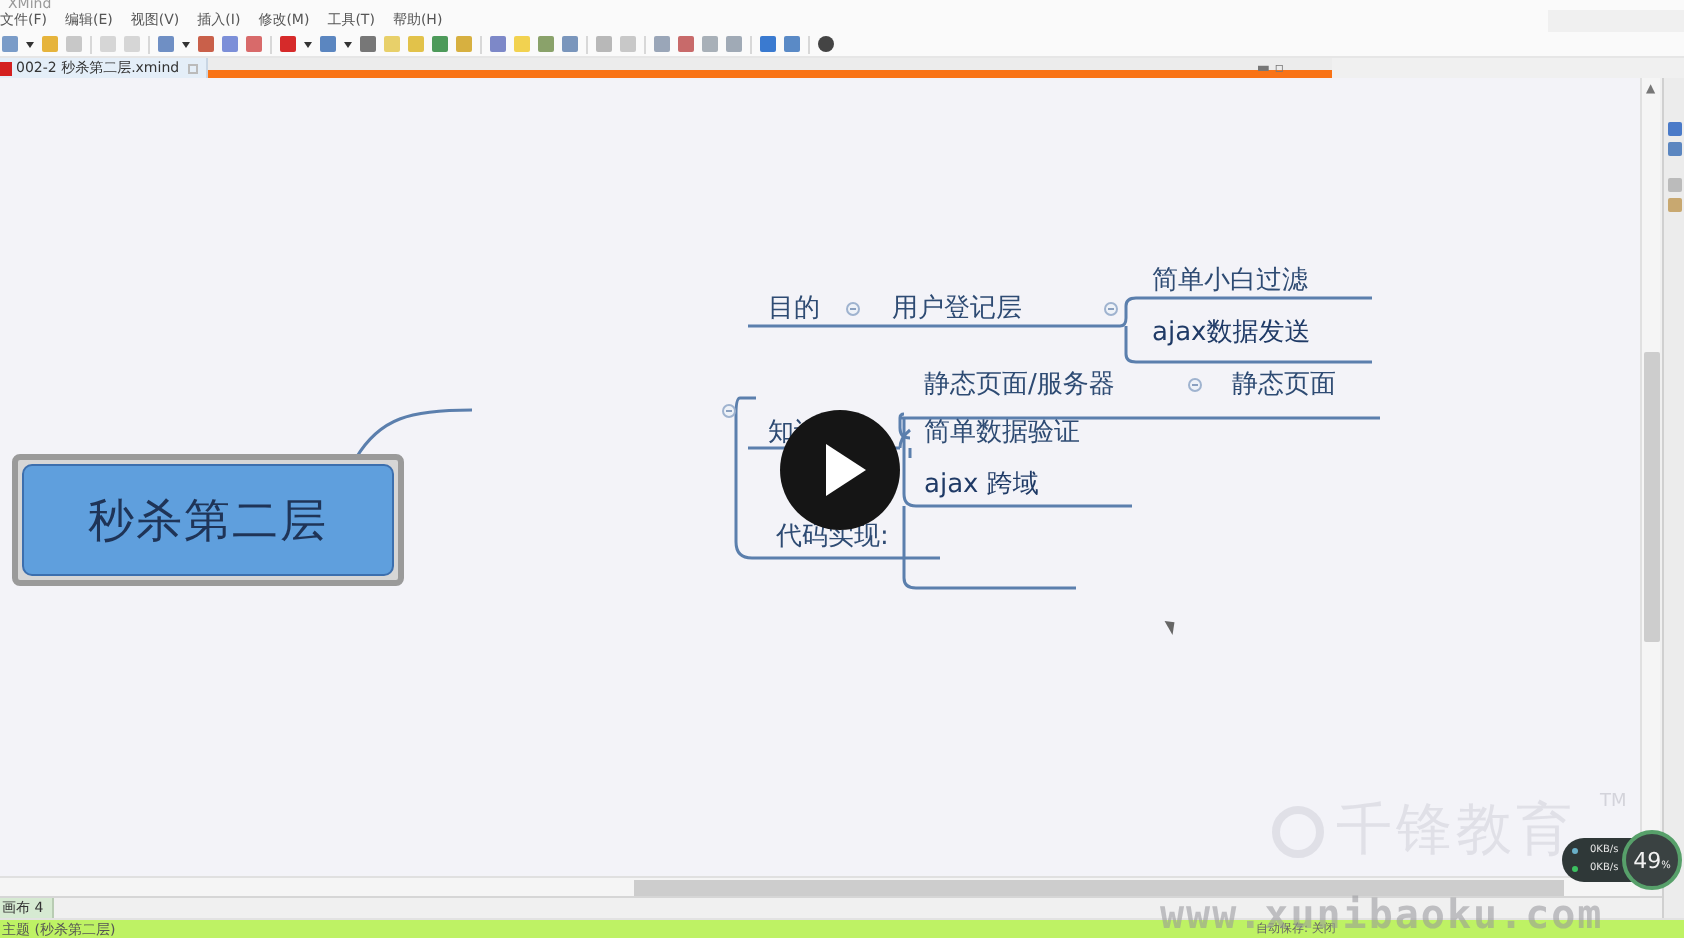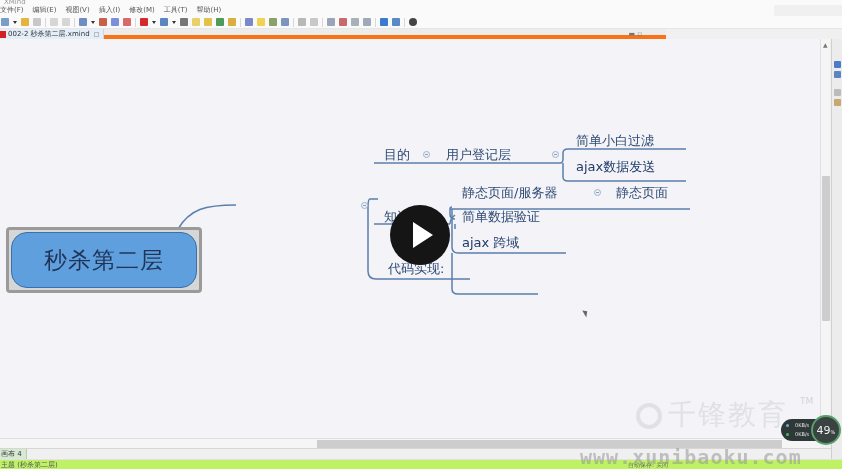--- a/index.html
+++ b/index.html
@@ -19,21 +19,21 @@
   .tab { position: absolute; left: 0; top: 0; height: 10px; padding: 0 4px 0 0; background: #e4eef8; border-right: 1px solid #c9d6e4; display: flex; align-items: center; }
   .tab-icon { width: 6px; height: 7px; background: #d42020; margin-right: 2px; }
   .tab-label { font-size: 7px; color: #333; line-height: 10px; white-space: nowrap; }
   .tab-close { width: 5px; height: 5px; border: 1px solid #bbb; margin-left: 4px; }
   .view-ctrl { position: absolute; right: 24px; top: 1px; font-size: 7px; color: #777; }
 
   .canvas { position: absolute; left: 0; top: 39px; width: 820px; height: 399px; background: #f3f3f8; overflow: hidden; }
   .canvas svg.lines { position: absolute; left: 0; top: 0; }
 
   .central { position: absolute; left: 6px; top: 188px; width: 196px; height: 66px; border: 3px solid #9a9a9a; border-radius: 4px; background: #d6d6d6; }
-  .central-inner { position: absolute; left: 2px; top: 2px; right: 2px; bottom: 2px; background: #5f9fdd; border: 1px solid #3c6fae; border-radius: 16px; display: flex; align-items: center; justify-content: center; }
+  .central-inner { position: absolute; left: 2px; top: 2px; right: 2px; bottom: 2px; background: #5f9fdd; border: 1px solid #3c6fae; border-radius: 5px; display: flex; align-items: center; justify-content: center; }
   .central-label { font-family: "DejaVu Serif", "Liberation Serif", serif; font-size: 23px; color: #1f3457; letter-spacing: 1px; }
 
   .main-topic { position: absolute; left: 235px; top: 147px; width: 124px; height: 36px; background: #cddff3; border: 1px solid #5b7fad; border-radius: 4px; display: flex; align-items: center; justify-content: center; }
   .main-topic-label { font-family: "DejaVu Serif", "Liberation Serif", serif; font-size: 17px; color: #243a5a; }
 
   .node { position: absolute; font-size: 13px; color: #2e4b73; white-space: nowrap; line-height: 16px; }
   .node.dark { color: #1f3a66; }
   .collapse-dot { position: absolute; width: 7px; height: 7px; border-radius: 50%; border: 1px solid #9fb3cf; background: #eef2f8; }
   .collapse-dot::after { content: ""; position: absolute; left: 1px; top: 2px; width: 3px; height: 1px; background: #8aa0c0; }
 

